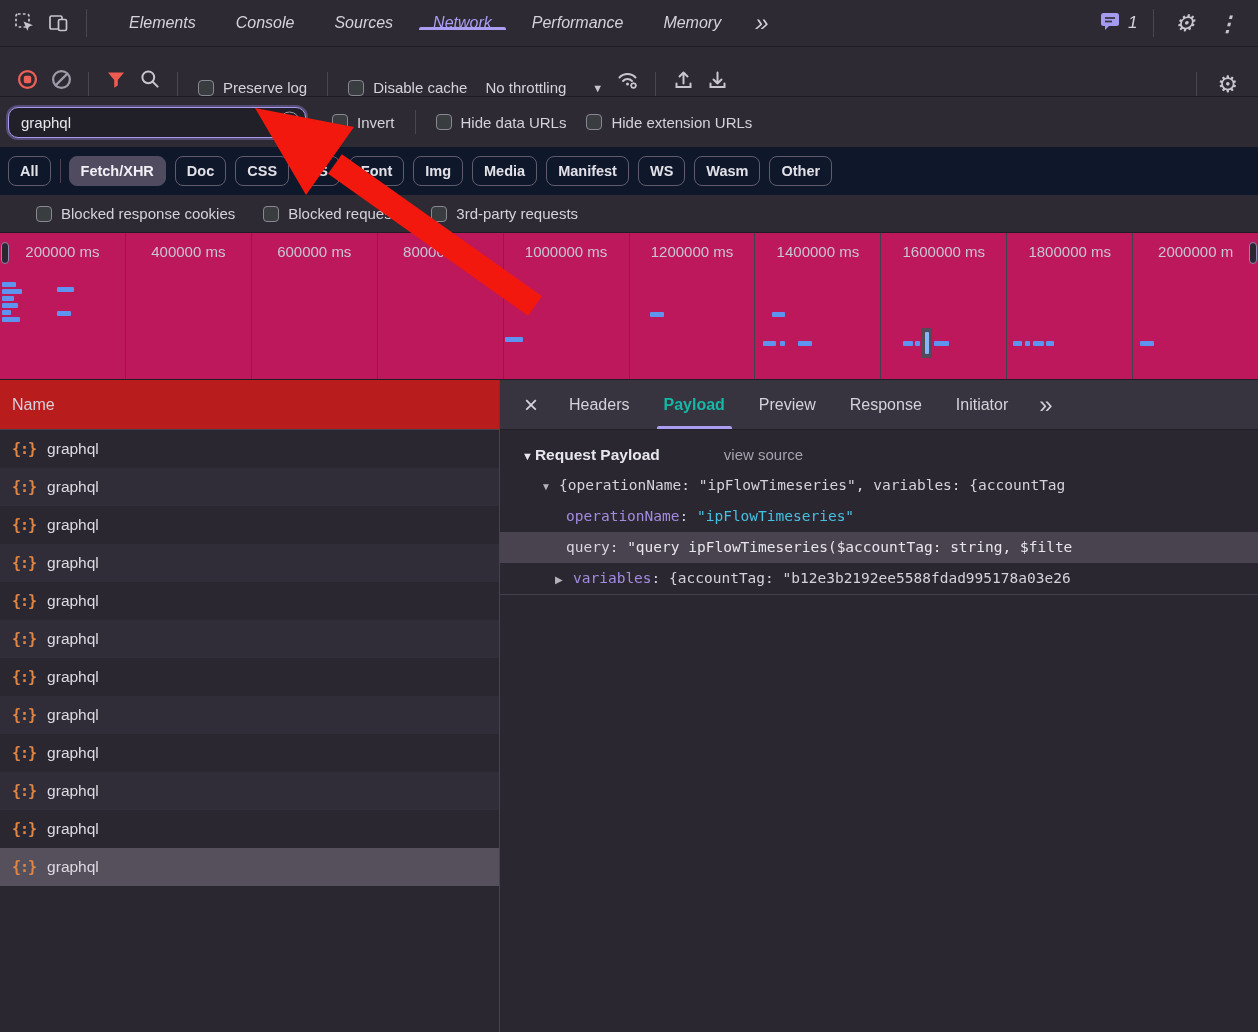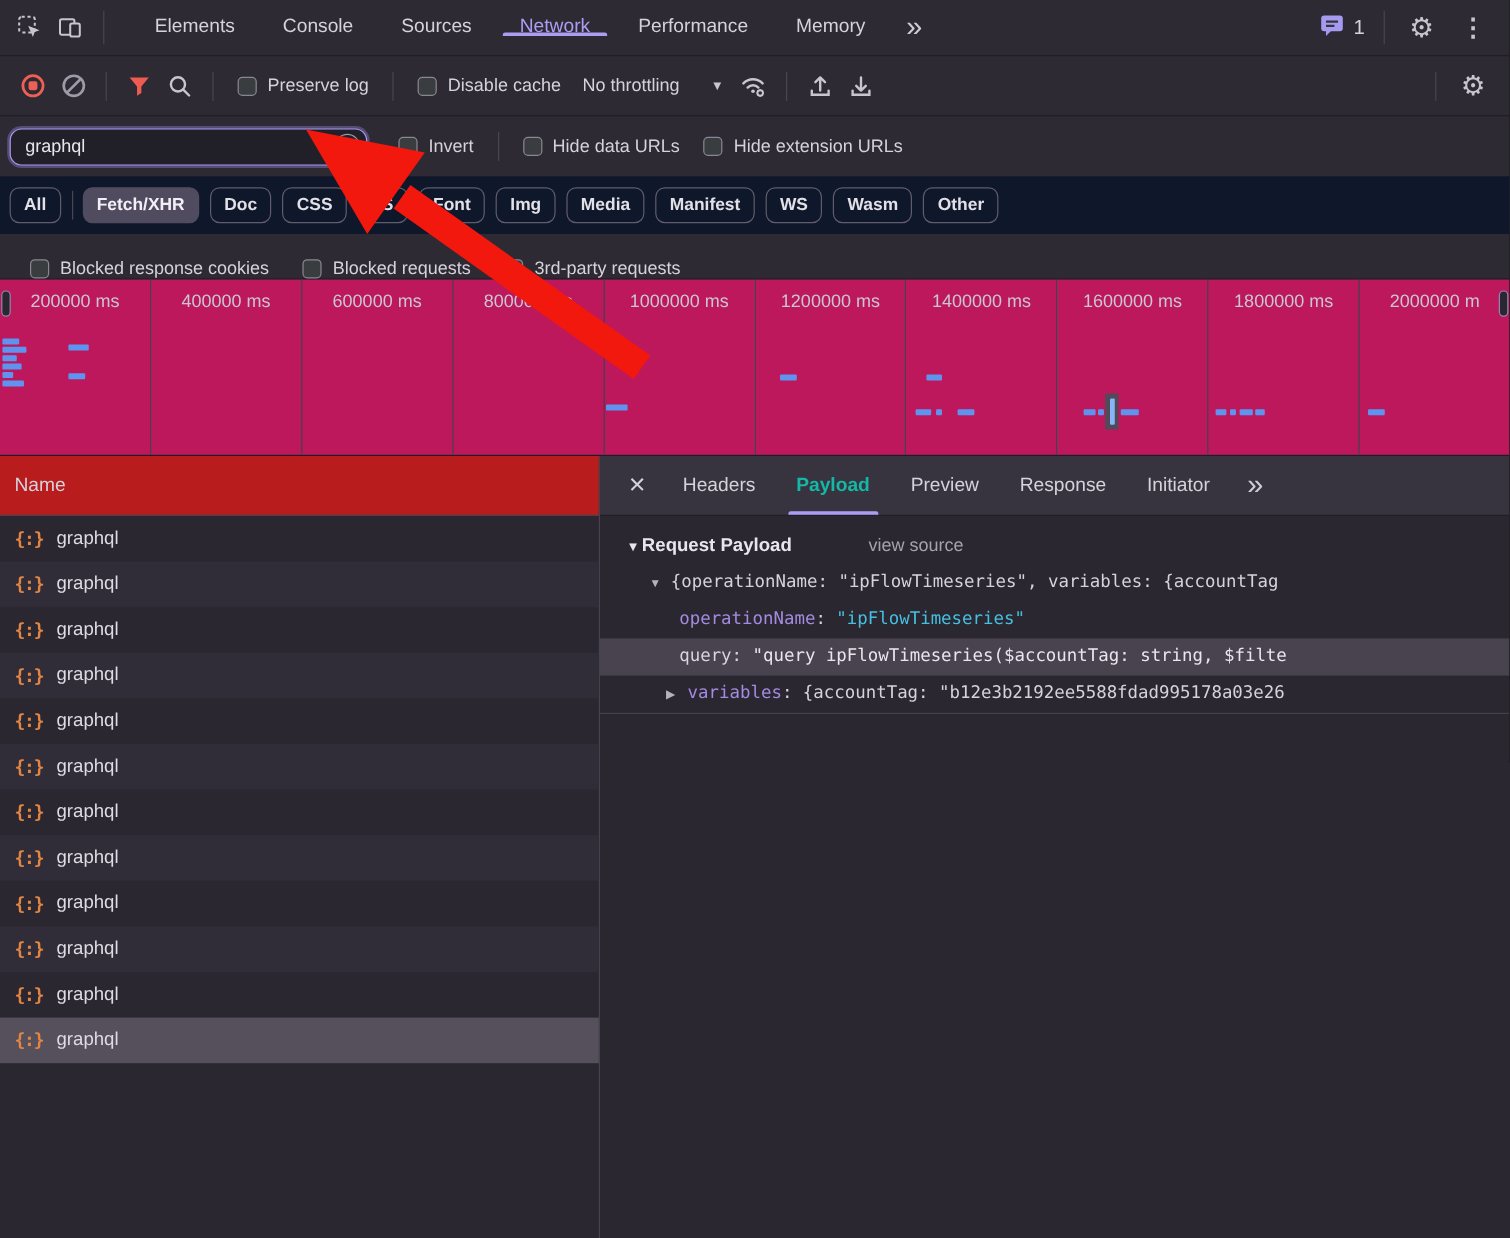--- a/index.html
+++ b/index.html
@@ -8,36 +8,36 @@
     position:relative; width:1258px; height:1032px; overflow:hidden;
     background:#2a2731; color:#d5d2db;
     font-family:"Liberation Sans", sans-serif; font-size:15px;
   }
   .vdiv { width:1px; height:24px; background:#4a4551; margin:0 10px; flex:0 0 auto; }
   .vdiv.tall { height:28px; }
 
   
   .top-bar {
     height:47px; background:#2d2a33; border-bottom:1px solid #1f1d24;
-    display:flex; align-items:center; padding:16px 8px;
+    display:flex; align-items:center; padding:16px 8px;font-style:italic;
   }
   .icon-btn { display:flex; align-items:center; justify-content:center; width:34px; height:34px; border-radius:4px; flex:0 0 auto; cursor:pointer; }
   .main-tabs { display:flex; height:100%; margin-left:12px; }
   .main-tab { display:flex; align-items:center; padding:0 20px; font-size:16px; color:#d5d2db; position:relative; cursor:pointer; white-space:nowrap; }
   .main-tab.sel { color:#ab9df2; }
   .main-tab.sel::after { content:""; position:absolute; left:6px; right:6px; bottom:0; height:3px; background:#ab9df2; border-radius:2px 2px 0 0; }
   .chevrons { font-size:24px; color:#cfccd6; padding:0 14px; cursor:pointer; line-height:1; }
   .top-right { margin-left:auto; display:flex; align-items:center; }
   .bubble-wrap { display:flex; align-items:center; gap:7px; cursor:pointer; padding:0 6px; }
   .bubble-count { font-size:17px; color:#d5d2db; }
   .gear { font-size:23px; color:#c8c5cf; cursor:pointer; padding:0 10px; line-height:1; }
   .kebab { font-size:21px; color:#c8c5cf; cursor:pointer; padding:0 12px; line-height:1; font-weight:bold; }
 
   
-  .net-toolbar { height:50px; background:#2d2a33; border-bottom:1px solid #1f1d24; display:flex; align-items:center; padding:0 10px; }
+  .net-toolbar { height:50px; background:#2d2a33; border-bottom:1px solid #1f1d24; display:flex; align-items:flex-end; padding:0 10px; }
   .cb { width:16px; height:16px; border:1.5px solid #8a8794; border-radius:4px; background:#3a3d3f; flex:0 0 auto; cursor:pointer; }
   .cb-group { display:flex; align-items:center; gap:9px; margin:0 10px; cursor:pointer; white-space:nowrap; }
   .throttle { display:flex; align-items:center; gap:26px; margin:0 8px; cursor:pointer; white-space:nowrap; }
   .throttle .caret { font-size:11px; color:#c8c5cf; }
   .spacer { flex:1; }
 
   
   .filter-row { height:50px; background:#2d2a33; display:flex; align-items:center; padding:0 8px; }
   .filter-box { position:relative; width:298px; height:31px; flex:0 0 auto; }
   .filter-input {
@@ -54,21 +54,21 @@
   
   .chips-row { height:48px; background:#0f172a; display:flex; align-items:center; padding:0 8px; }
   .chip {
     height:30px; border:1px solid #615c6b; border-radius:8px; padding:0 11px;
     display:flex; align-items:center; font-size:14.5px; font-weight:bold; color:#e3e1e8;
     margin-right:9px; cursor:pointer; white-space:nowrap; background:transparent;
   }
   .chip.sel { background:#514b5f; border-color:#514b5f; color:#f2f0f7; }
 
   
-  .blocked-row { height:38px; background:#2d2a33; display:flex; align-items:flex-end; padding:0 15px; border-bottom:1px solid #1f1d24; }
+  .blocked-row { height:38px; background:#2d2a33; display:flex; align-items:center; padding:0 26px; border-bottom:1px solid #1f1d24; }
 
   
   .timeline { position:relative; height:147px; background:#be185d; border-bottom:1px solid #1f1d24; display:flex; }
   .tl-col { flex:1; border-right:1px solid #454050; display:flex; justify-content:center; padding-top:10px; font-size:15px; color:#c9c6d1; white-space:nowrap; overflow:hidden; }
   .tl-pill { position:absolute; width:8px; height:22px; border:1.5px solid #8d89b0; border-radius:5px; top:9px; background:#2a2731; z-index:3; }
   .bar { position:absolute; height:5px; background:#5f93f0; border-radius:1px; z-index:2; }
 
   
   .split { display:flex; height:652px; }
   .left-panel { width:500px; flex:0 0 auto; background:#2a2731; border-right:1px solid #47434e; display:flex; flex-direction:column; }

